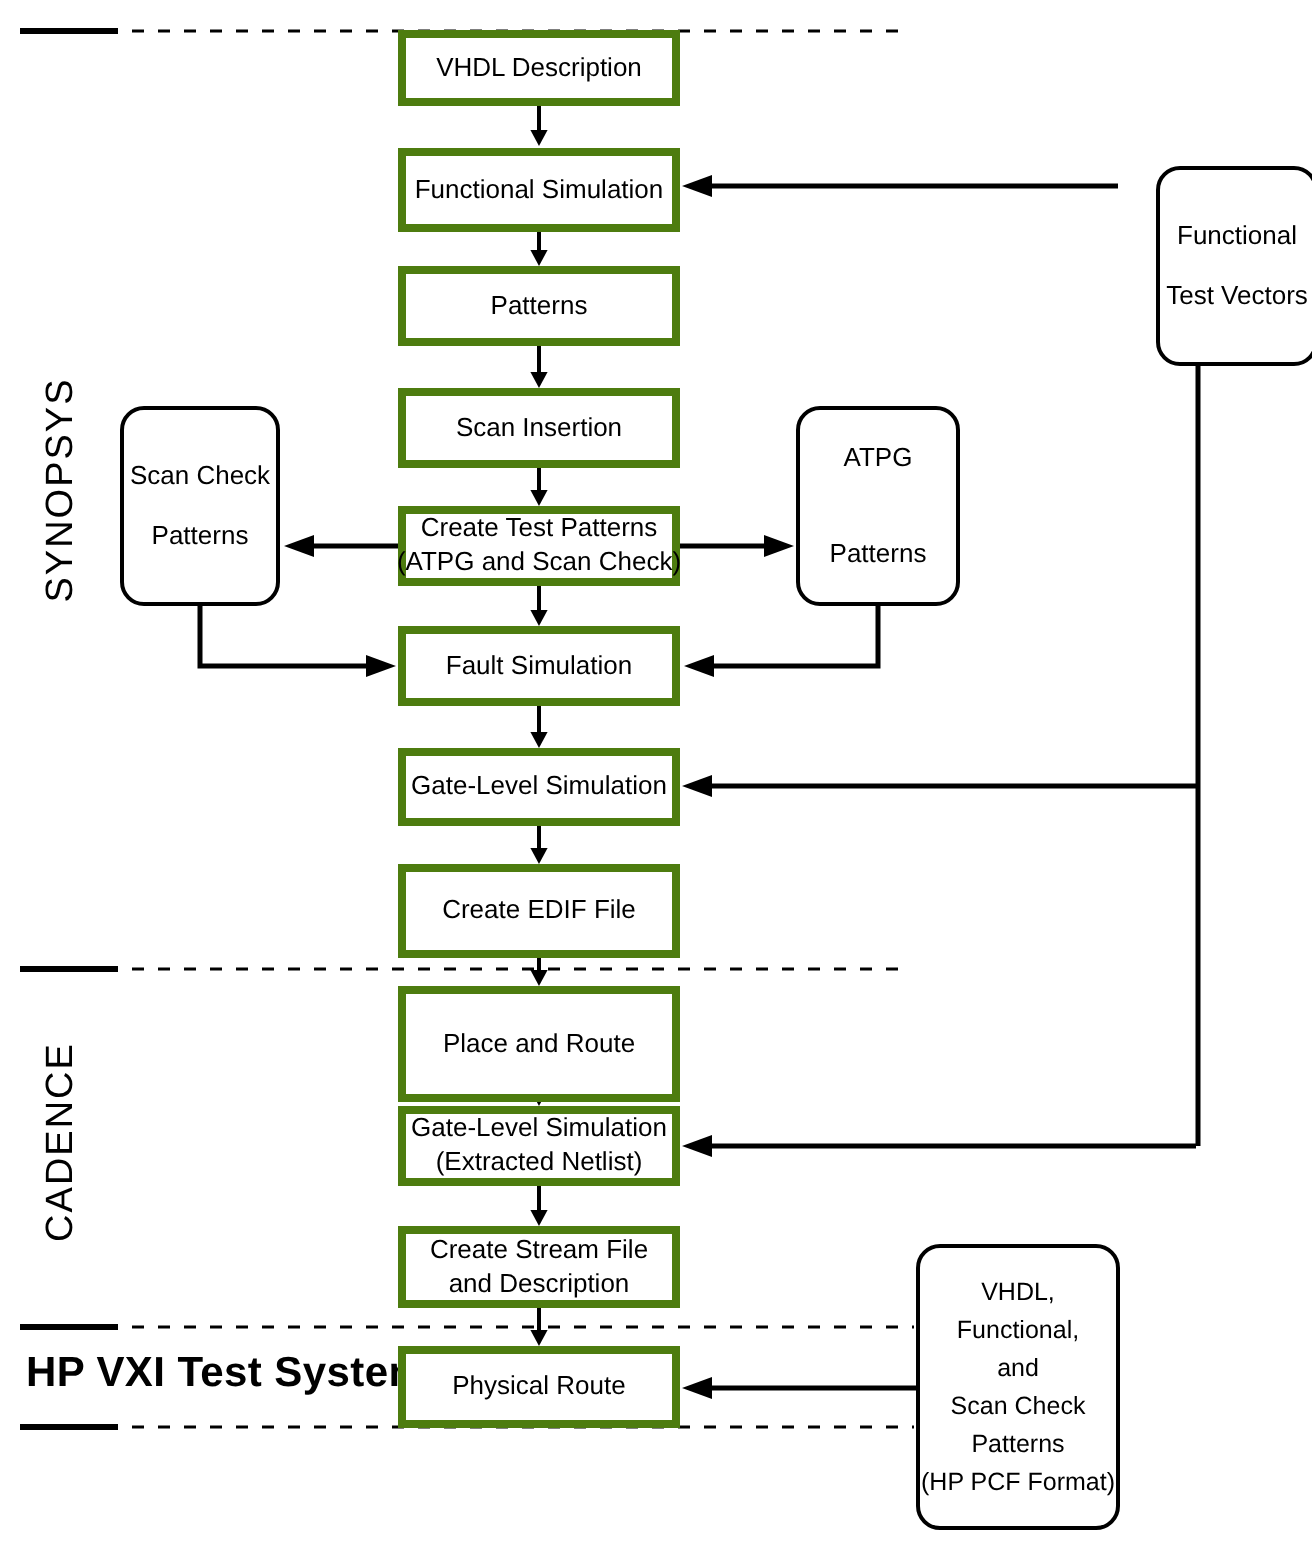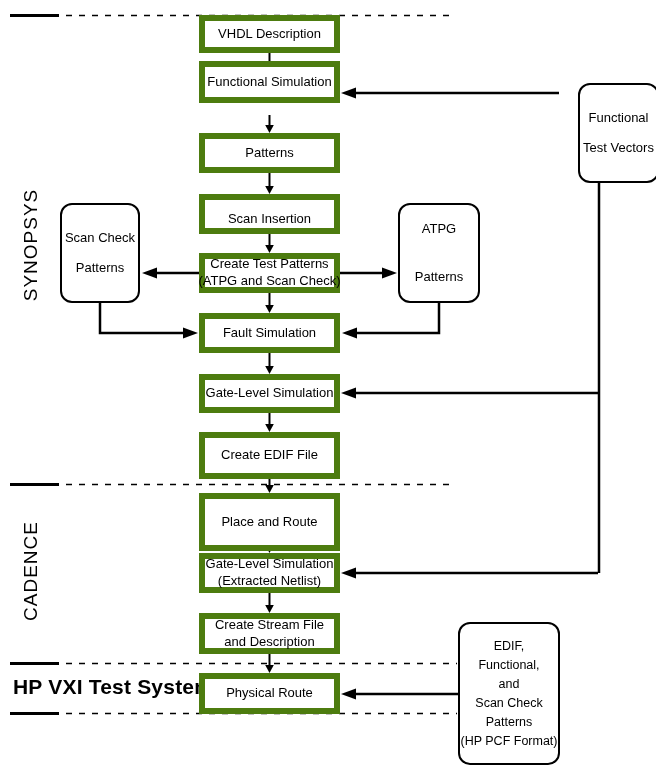--- a/index.html
+++ b/index.html
@@ -3,21 +3,21 @@
 <meta charset="utf-8">
 <style>
   html,body{margin:0;padding:0;background:#ffffff;}
   .canvas{
     position:relative;width:656px;height:781px;background:#ffffff;
     font-family:"Liberation Sans",sans-serif;color:#000;overflow:hidden;
   }
   .layer{position:absolute;left:0;top:0;width:656px;height:781px;}
   .pbox{
     position:absolute;left:199px;width:141px;box-sizing:border-box;
-    border:6px solid #4d7c0f;background:#fff;
+    border:4px solid #4d7c0f;background:#fff;
     display:flex;flex-direction:column;align-items:center;justify-content:center;
     text-align:center;font-size:13px;line-height:1.3;white-space:nowrap;
   }
   .rbox{
     position:absolute;box-sizing:border-box;
     border:2px solid #000;border-radius:12px;background:#fff;
     display:flex;flex-direction:column;align-items:center;justify-content:center;
     text-align:center;font-size:13px;line-height:1.2;white-space:nowrap;
   }
   .gap14{gap:14px;}
@@ -151,27 +151,27 @@
     </g>
   </svg>
 
   <div class="vlabel" style="left:31px;top:245px;">SYNOPSYS</div>
   <div class="vlabel" style="left:31px;top:571px;">CADENCE</div>
   <div class="hlabel" style="left:13px;top:675px;">HP VXI Test System</div>
 
   <div class="pbox" style="top:15px;height:38px;">
     <span>VHDL Description</span>
   </div>
-  <div class="pbox" style="top:61px;height:42px;">
+  <div class="pbox" style="top:74px;height:42px;">
     <span>Functional Simulation</span>
   </div>
   <div class="pbox" style="top:133px;height:40px;">
     <span>Patterns</span>
   </div>
-  <div class="pbox" style="top:194px;height:40px;justify-content:flex-end;">
+  <div class="pbox" style="top:194px;height:40px;">
     <span>Scan Insertion</span>
   </div>
   <div class="pbox" style="top:253px;height:40px;">
     <span>Create Test Patterns</span>
     <span>(ATPG and Scan Check)</span>
   </div>
   <div class="pbox" style="top:313px;height:40px;">
     <span>Fault Simulation</span>
   </div>
   <div class="pbox" style="top:374px;height:39px;">
@@ -201,21 +201,21 @@
   </div>
   <div class="rbox gap14" style="left:398px;top:203px;width:82px;height:100px;gap:32px;">
     <span>ATPG</span>
     <span>Patterns</span>
   </div>
   <div class="rbox gap14" style="left:578px;top:83px;width:81px;height:100px;">
     <span>Functional</span>
     <span>Test Vectors</span>
   </div>
   <div class="rbox hp-pcf" style="left:458px;top:622px;width:102px;height:143px;">
-    <span>EDIF,</span>
+    <span>VHDL,</span>
     <span>Functional,</span>
     <span>and</span>
     <span>Scan Check</span>
     <span>Patterns</span>
     <span>(HP PCF Format)</span>
   </div>
 
 </div>
 
 </body></html>

